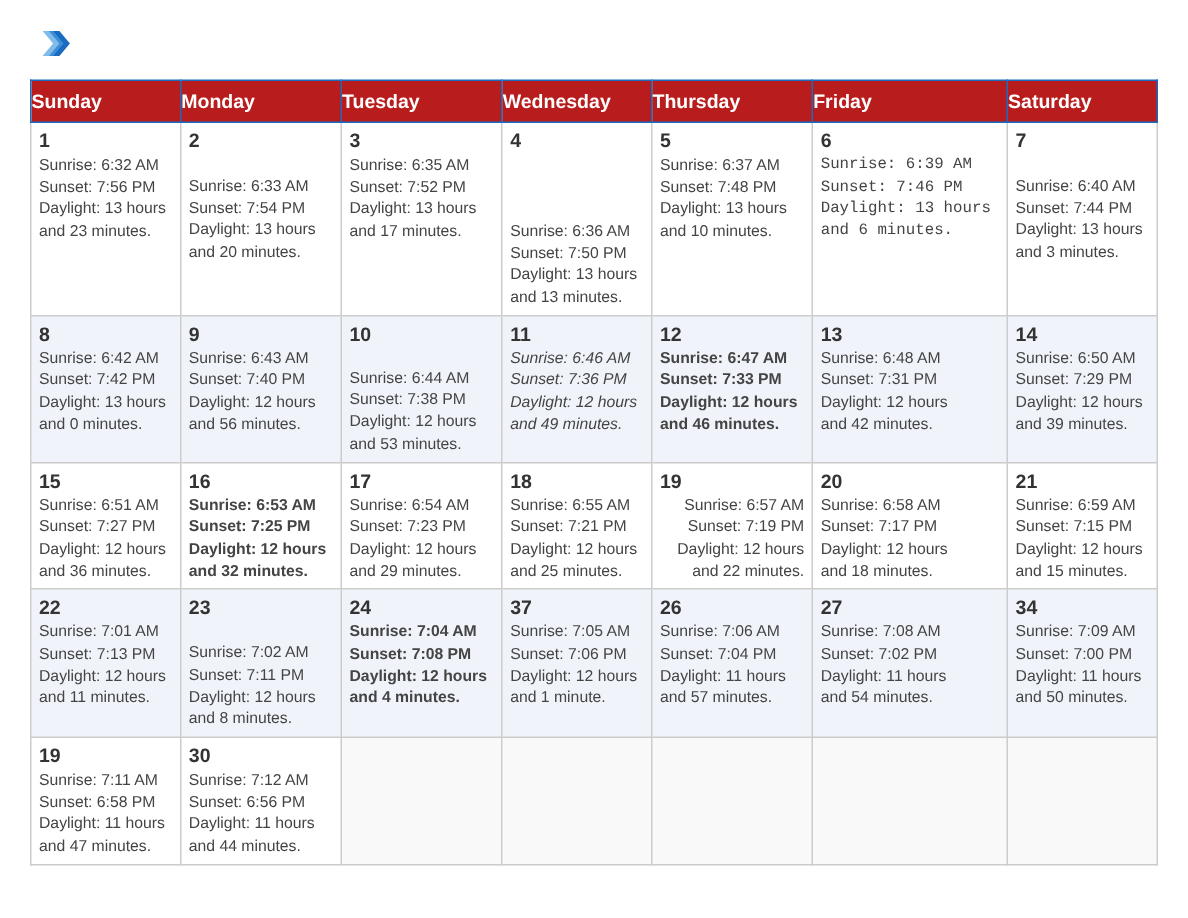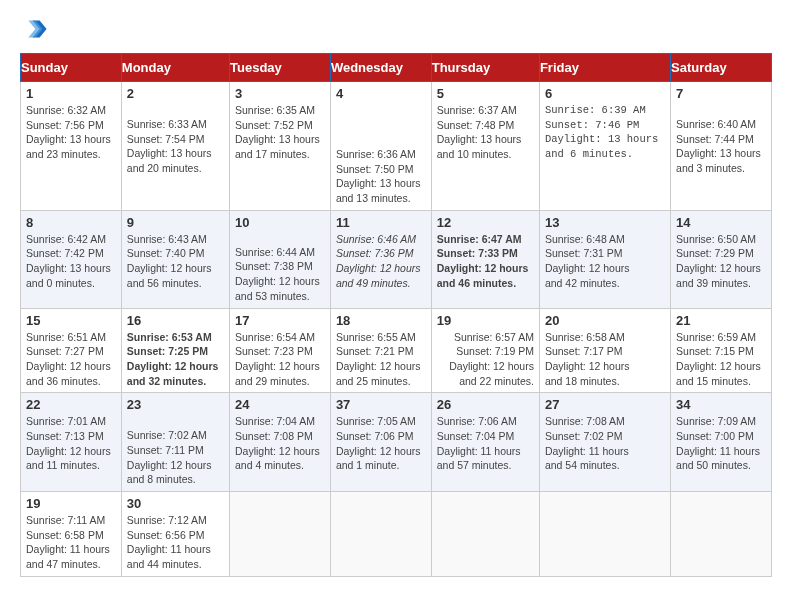--- a/index.html
+++ b/index.html
@@ -287,21 +287,21 @@
           </td>
           <td>
             <span class="day-num">23</span>
             <div class="day-info" style="white-space: pre-line; margin-top: 16px;">Sunrise: 7:02 AM
 Sunset: 7:11 PM
 Daylight: 12 hours
 and 8 minutes.</div>
           </td>
           <td>
             <span class="day-num">24</span>
-            <div class="day-info" style="white-space: pre-line;">Sunrise: 7:04 AM
+            <div class="day-info" style="white-space: pre-line; font-weight: bold;">Sunrise: 7:04 AM
 Sunset: 7:08 PM
 Daylight: 12 hours
 and 4 minutes.</div>
           </td>
           <td>
             <span class="day-num">37</span>
             <div class="day-info" style="white-space: pre-line;">Sunrise: 7:05 AM
 Sunset: 7:06 PM
 Daylight: 12 hours
 and 1 minute.</div>

